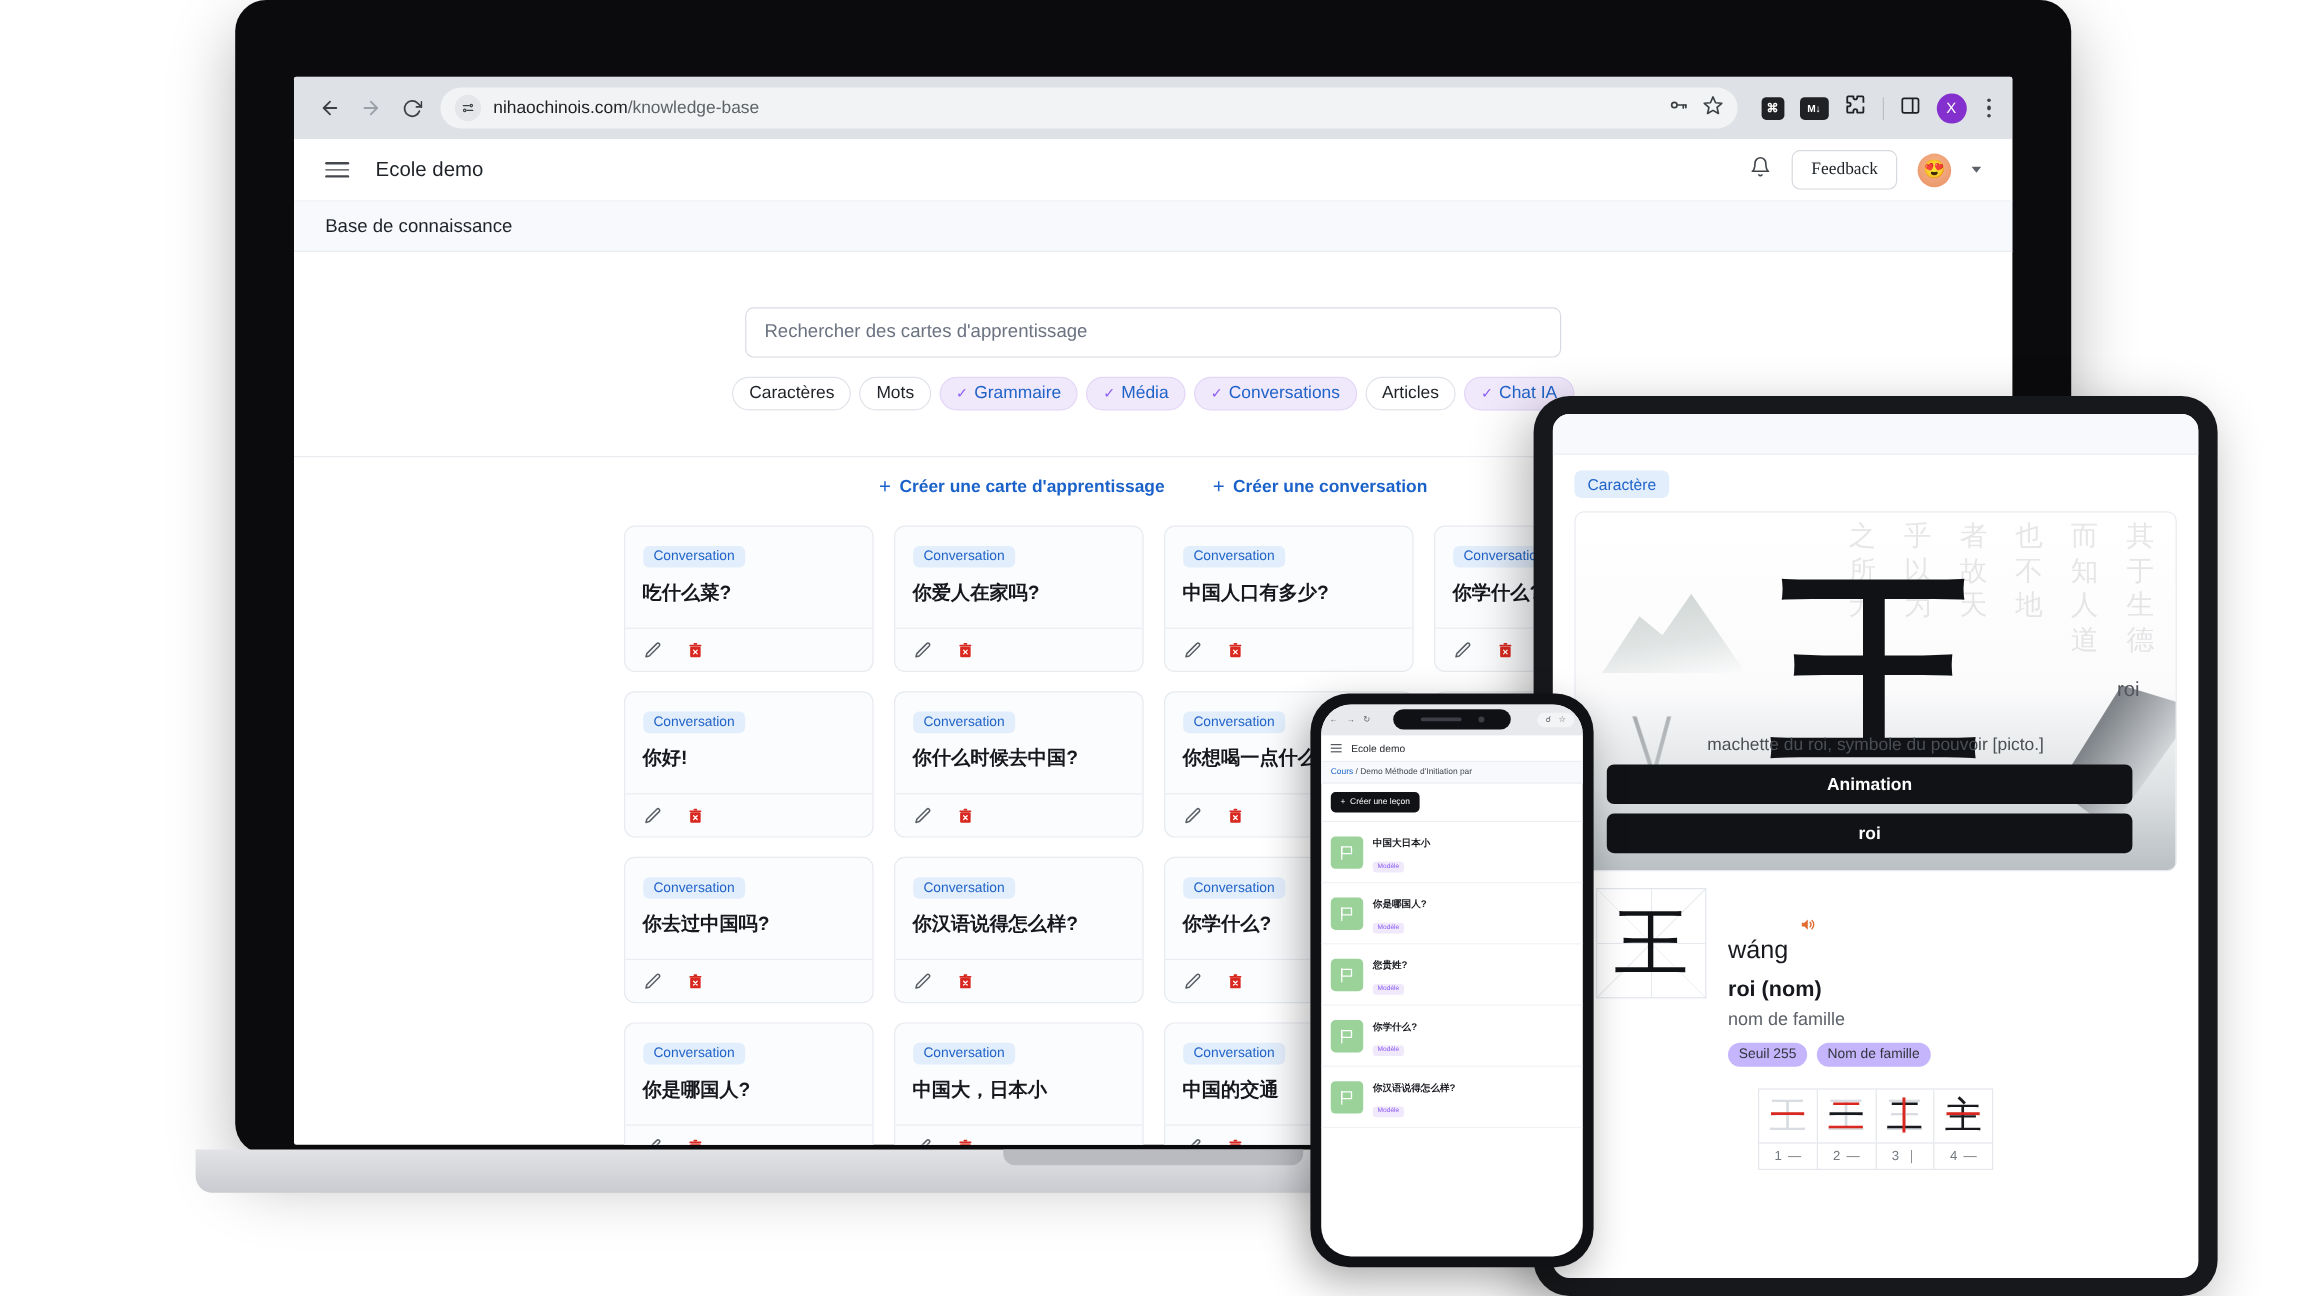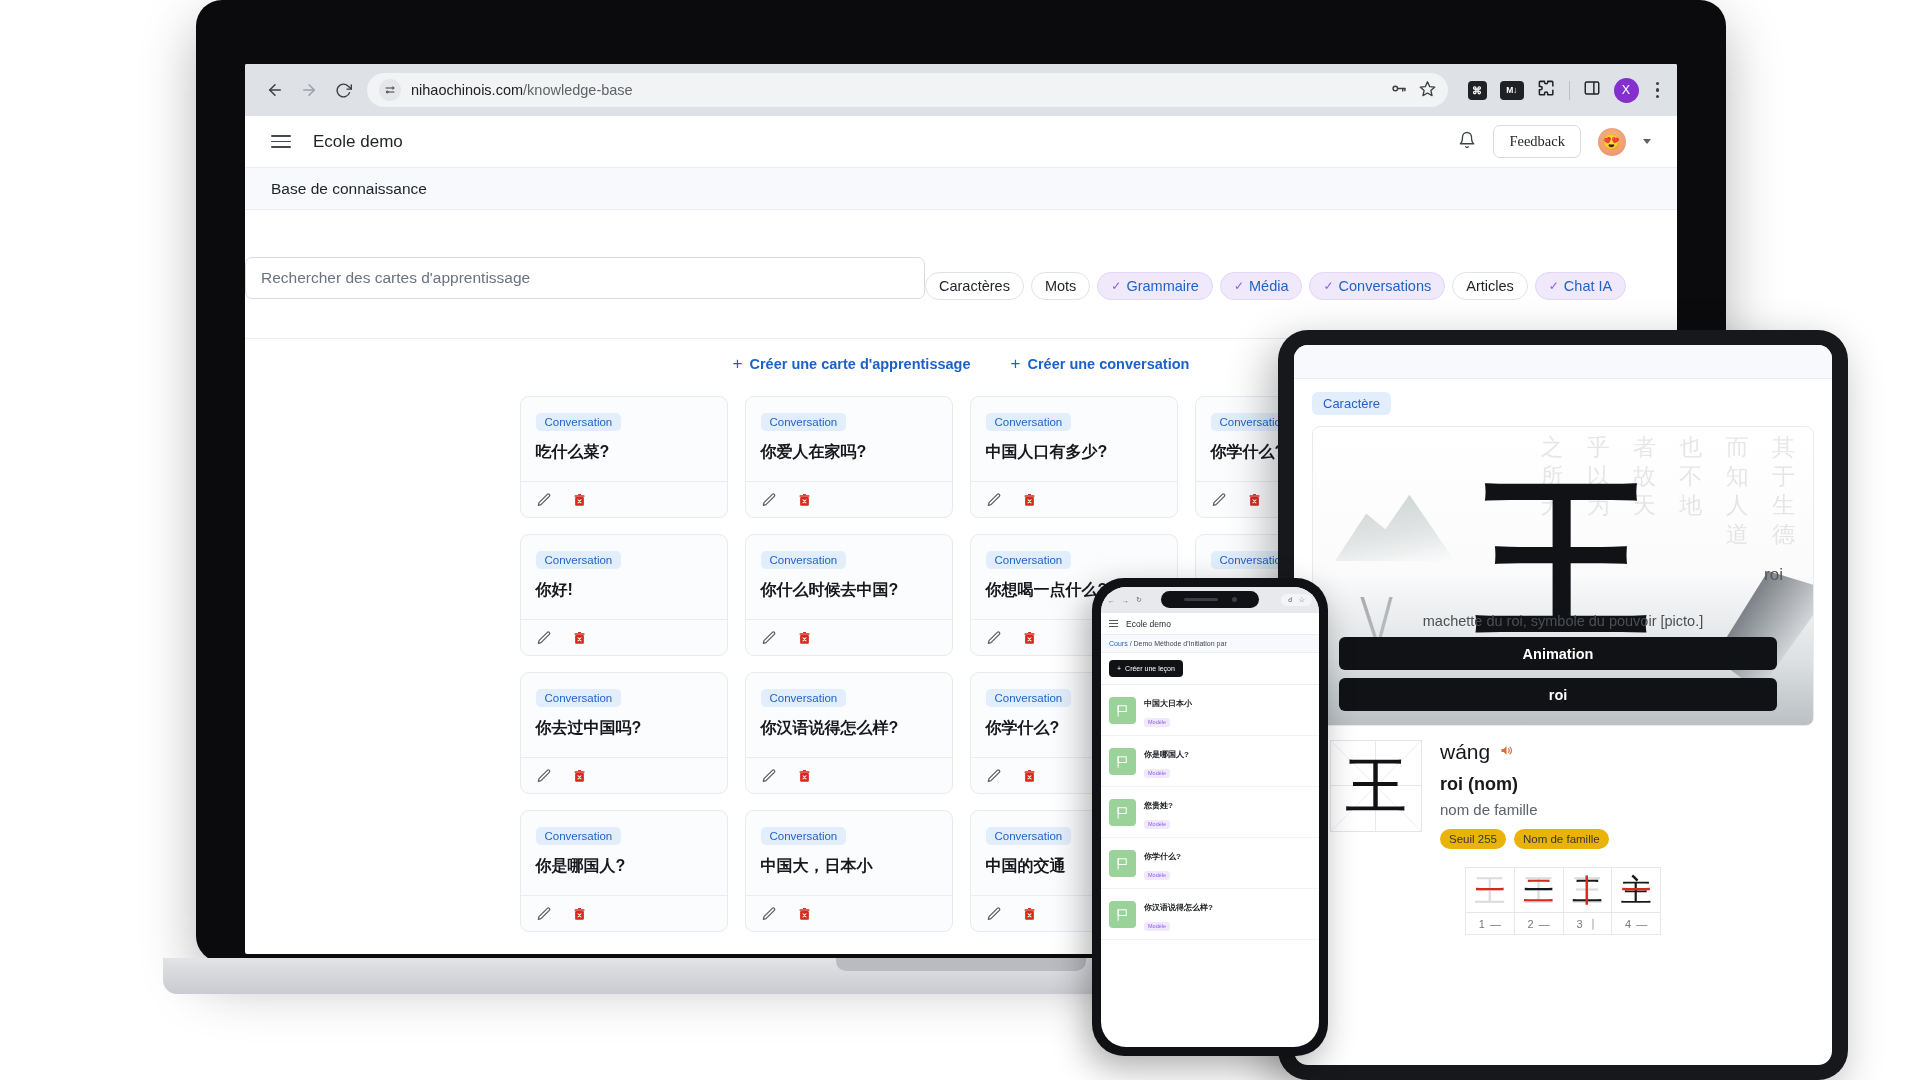--- a/index.html
+++ b/index.html
@@ -180,21 +180,21 @@
     border-bottom: 1px solid #e9ecf1;
     display: flex; align-items: center;
     padding: 0 26px;
     font-size: 15.5px;
     color: #1f2328;
   }
 
   
   .search-wrap {
     padding: 46px 0 0 0;
-    display: flex; flex-direction: row; align-items: center;
+    display: flex; flex-direction: column; align-items: center;
   }
   .search-input {
     width: 680px;
     height: 42px;
     border: 1px solid #d8dce2;
     border-radius: 7px;
     padding: 0 15px;
     font-size: 15.5px;
     color: #6b7280;
     display: flex; align-items: center;
@@ -406,27 +406,27 @@
       linear-gradient(45deg, transparent 49.6%, #edf0f3 49.6%, #edf0f3 50.4%, transparent 50.4%),
       linear-gradient(-45deg, transparent 49.6%, #edf0f3 49.6%, #edf0f3 50.4%, transparent 50.4%);
   }
   .glyph-box span {
     position: relative; z-index: 2;
     font-size: 62px; line-height: 1;
     font-family: "DejaVu Serif", serif;
     color: #111215;
   }
   .pinyin-row { display: flex; align-items: center; gap: 9px; }
-  .pinyin { font-size: 21px; color: #16181d; }
+  .pinyin { font-size: 21px; color: #16181d; margin-top: 40px; }
   .speaker { color: #e06c33; font-size: 15px; }
   .meaning { font-size: 18px; font-weight: 700; color: #16181d; margin-top: 10px; }
   .sub-meaning { font-size: 15px; color: #5c6168; margin-top: 6px; }
   .tag-row { display: flex; gap: 8px; margin-top: 11px; }
   .tag {
-    background: #eab308; color: #32363c;
+    background: #c4b5fd; color: #32363c;
     font-size: 11.5px; padding: 4px 9px; border-radius: 11px;
     white-space: nowrap;
   }
   .strokes {
     margin: 18px auto 0 auto;
     width: 196px;
     border: 1px solid #e4e7eb;
     display: flex;
   }
   .stroke-cell { flex: 1; border-right: 1px solid #e4e7eb; }

